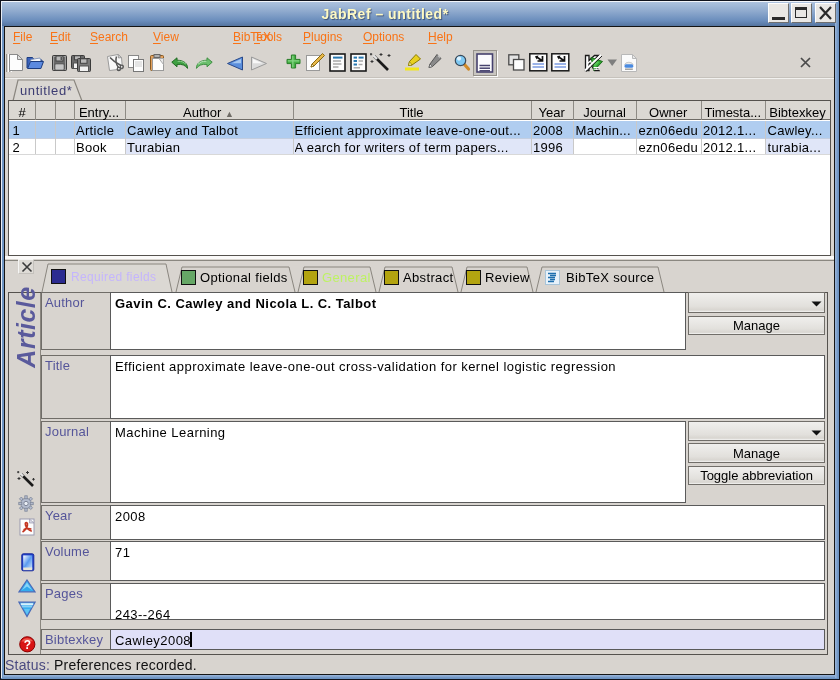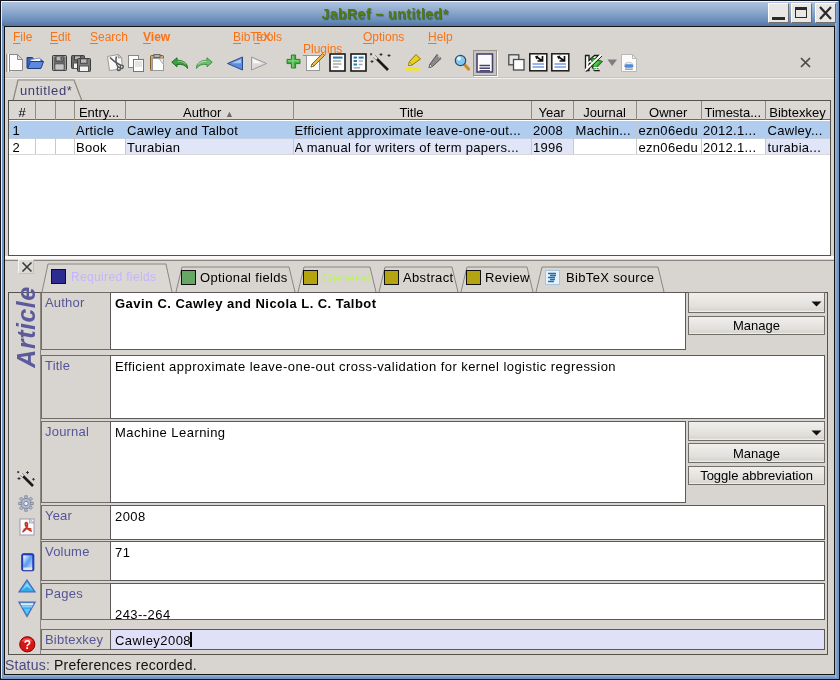--- a/index.html
+++ b/index.html
@@ -17,40 +17,40 @@
 .lcell{position:absolute;background:#d8d4cf;border:1px solid #706d68;box-sizing:border-box;}
 </style>
 </head>
 <body>
 <div class="abs" style="left:1px;top:1px;width:838px;height:678px;background:#6d93c2;"></div>
 <div class="abs" style="left:2px;top:2px;width:834px;height:24px;background:linear-gradient(180deg,#adc2de 0%,#92accf 35%,#6a8dbc 78%,#54749f 100%);"></div>
 <div class="abs" style="left:1px;top:1px;width:837px;height:1px;background:#f2f5fa;"></div>
 <div class="abs" style="left:1px;top:1px;width:1px;height:677px;background:#e8edf5;"></div>
 <div class="abs" style="left:3px;top:675px;width:835px;height:3px;background:linear-gradient(180deg,#9cb6da,#6d93c2);"></div>
 <div class="abs" style="left:835px;top:3px;width:3px;height:675px;background:linear-gradient(90deg,#9cb6da,#6d93c2);"></div>
-<div class="abs" style="left:0;top:6px;width:770px;text-align:center;font-size:14px;font-weight:bold;letter-spacing:0.5px;color:#4d7c0f;text-shadow:1px 1px 1px rgba(20,30,60,0.55);">JabRef – untitled*</div>
+<div class="abs" style="left:0;top:6px;width:770px;text-align:center;font-size:14px;font-weight:bold;letter-spacing:0.5px;color:#fef9c3;text-shadow:1px 1px 1px rgba(20,30,60,0.55);">JabRef – untitled*</div>
 <div class="abs" style="left:768px;top:3px;width:21px;height:20px;background:#e9e7e4;border:1px solid #fdfdfd;border-right-color:#6e6e6e;border-bottom-color:#6e6e6e;box-sizing:border-box;">
     <div class="abs" style="left:3px;top:13px;width:13px;height:3px;background:#2a2a2a;"></div>
   </div>
 <div class="abs" style="left:791px;top:3px;width:21px;height:20px;background:#e9e7e4;border:1px solid #fdfdfd;border-right-color:#6e6e6e;border-bottom-color:#6e6e6e;box-sizing:border-box;">
     <div class="abs" style="left:3px;top:3px;width:12px;height:11px;border:1px solid #2a2a2a;border-top-width:3px;box-sizing:border-box;"></div>
   </div>
 <div class="abs" style="left:815px;top:3px;width:21px;height:20px;background:#e9e7e4;border:1px solid #fdfdfd;border-right-color:#6e6e6e;border-bottom-color:#6e6e6e;box-sizing:border-box;">
     <svg class="abs" style="left:2px;top:2px;" width="15" height="14" viewBox="0 0 15 14">
       <path d="M2 1 L13 13 M13 1 L2 13" stroke="#2a2a2a" stroke-width="2.2"></path>
     </svg>
   </div>
 <div class="abs" style="left:4px;top:26px;width:831px;height:649px;background:#d8d4cf;border:1px solid #141414;box-sizing:border-box;"></div>
 <div class="menuitem" style="left:13px;"><span class="u">F</span>ile</div>
 <div class="menuitem" style="left:50px;"><span class="u">E</span>dit</div>
 <div class="menuitem" style="left:90px;"><span class="u">S</span>earch</div>
-<div class="menuitem" style="left:143px;font-weight:bold;"><span class="u">V</span>iew</div>
+<div class="menuitem" style="left:153px;"><span class="u">V</span>iew</div>
 <div class="menuitem" style="left:209px;margin-left:24px;"><span class="u">B</span>ibTeX</div>
 <div class="menuitem" style="left:254px;"><span class="u">T</span>ools</div>
-<div class="menuitem" style="left:303px;margin-top:12px;"><span class="u">P</span>lugins</div>
+<div class="menuitem" style="left:303px;"><span class="u">P</span>lugins</div>
 <div class="menuitem" style="left:363px;"><span class="u">O</span>ptions</div>
 <div class="menuitem" style="left:428px;"><span class="u">H</span>elp</div>
 <div class="abs" style="left:6px;top:54px;width:1px;height:18px;border-left:1px solid #9a968f;border-right:1px solid #fff;"></div>
 <div class="abs" style="left:9px;top:54px;width:1px;height:18px;border-left:1px solid #9a968f;border-right:1px solid #fff;"></div>
 <svg class="abs" style="left:9px;top:54px;" width="14" height="17">
     <path d="M0.5 0.5 h8 l5 5 v11 h-13 z" fill="#fdfdfd" stroke="#8a8a8a"></path>
     <path d="M8.5 0.5 l5 5 h-5 z" fill="#e0e0e0" stroke="#8a8a8a"></path>
   </svg>
 <svg class="abs" style="left:26px;top:55px;" width="19" height="16">
     <path d="M1 13 V2.5 h5.5 l2 2.5 H16 v4" fill="#3a62bc" stroke="#1d3d80"></path>
@@ -253,21 +253,21 @@
 <div class="celltxt" style="left:127px;top:123px;">Cawley and Talbot</div>
 <div class="celltxt" style="left:294.5px;top:123px;">Efficient approximate leave-one-out...</div>
 <div class="celltxt" style="left:533px;top:123px;">2008</div>
 <div class="celltxt" style="left:575.5px;top:123px;">Machin...</div>
 <div class="celltxt" style="left:638.5px;top:123px;">ezn06edu</div>
 <div class="celltxt" style="left:703px;top:123px;">2012.1...</div>
 <div class="celltxt" style="left:767.5px;top:123px;">Cawley...</div>
 <div class="celltxt" style="left:12.5px;top:139.5px;">2</div>
 <div class="celltxt" style="left:76px;top:139.5px;">Book</div>
 <div class="celltxt" style="left:127px;top:139.5px;">Turabian</div>
-<div class="celltxt" style="left:294.5px;top:139.5px;">A manual for writers of term papers...</div>
+<div class="celltxt" style="left:294.5px;top:139.5px;">A earch for writers of term papers...</div>
 <div class="celltxt" style="left:533px;top:139.5px;">1996</div>
 <div class="celltxt" style="left:638.5px;top:139.5px;">ezn06edu</div>
 <div class="celltxt" style="left:703px;top:139.5px;">2012.1...</div>
 <div class="celltxt" style="left:767.5px;top:139.5px;">turabia...</div>
 <div class="abs" style="left:5px;top:256px;width:829px;height:3px;background:#fbfaf9;"></div>
 <div class="abs" style="left:5px;top:259.5px;width:829px;height:1.5px;background:#8a8780;"></div>
 <div class="abs" style="left:18px;top:259px;width:16px;height:15px;background:#dedbd6;border:1px solid #c4c1bc;border-top-color:#f5f5f4;border-left-color:#f5f5f4;box-sizing:border-box;"></div>
 <svg class="abs" style="left:21px;top:261px;" width="12" height="12">
     <path d="M1.5 1.5 L10.5 10.5 M10.5 1.5 L1.5 10.5" stroke="#3a3a3a" stroke-width="1.6"></path>
   </svg>

